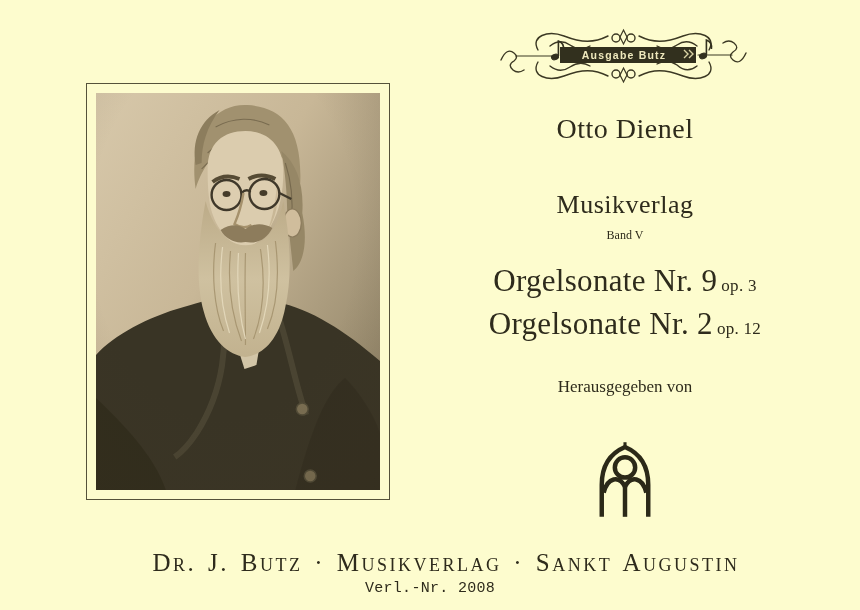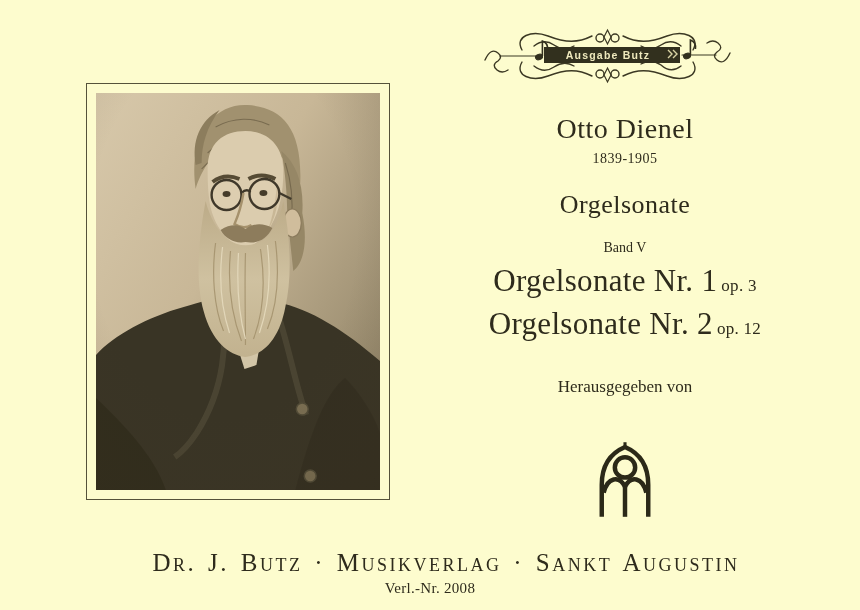--- a/index.html
+++ b/index.html
@@ -3,48 +3,48 @@
 <meta charset="utf-8">
 <style>
   html,body{margin:0;padding:0;}
   body{
     width:860px;height:610px;position:relative;overflow:hidden;
     background:#fdfcce;
     font-family:"Liberation Serif", serif;
     color:#2e2b1c;
   }
   
-  .emblem{position:absolute;left:484px;top:26px;width:247px;height:60px;}
+  .emblem{position:absolute;left:500px;top:26px;width:247px;height:60px;}
   
   .photo-frame{
     position:absolute;left:86px;top:83px;width:304px;height:417px;
     border:1px solid #55523a;background:#fdfcce;box-sizing:border-box;
     padding:9px;
   }
   .photo-frame svg{display:block;width:100%;height:100%;}
   
   .right-col{position:absolute;left:390px;top:0;width:470px;height:597px;}
   .right-col > div{position:absolute;left:0;right:0;text-align:center;}
   .composer{top:113px;font-size:28px;letter-spacing:.5px;}
   .dates{top:151px;font-size:14px;letter-spacing:.5px;}
   .worktitle{top:190px;font-size:26px;letter-spacing:.5px;}
-  .volume{top:240px;font-size:14px;font-family:Liberation Serif, serif;}
+  .volume{top:228px;font-size:12px;font-family:Liberation Serif, serif;}
   .sonatas{top:262px;font-size:31px;line-height:38px;letter-spacing:.3px;}
   .sonatas .opus{font-size:17px;margin-left:4px;}
   .editor{top:378px;font-size:17px;line-height:17px;}
   .organ-logo{top:442px;}
   .organ-logo svg{display:inline-block;}
   
   .publisher-line{
     position:absolute;left:0;right:0;top:549px;text-align:center;
     font-size:25px;font-variant:small-caps;letter-spacing:2.5px;word-spacing:3px;padding-left:32px;
   }
   .publisher-number{
     position:absolute;left:0;right:0;top:580px;text-align:center;
-    font-size:15px;letter-spacing:.3px;
+    font-size:15px;letter-spacing:.3px;font-family:Liberation Mono, monospace;
   }
 </style>
 </head>
 <body>
 
 <div class="emblem">
   <svg viewBox="0 0 247 60" width="247" height="60">
     <g fill="none" stroke="#3b3823" stroke-width="1.4" stroke-linecap="round">
 
       <path d="M 1,34 q 6,-13 13,-7 q 5,4 0,8 q -7,4 -1,9 q 5,4 11,0"></path>
@@ -173,26 +173,25 @@
 
     <circle cx="207" cy="316" r="6" fill="#7a6e52" stroke="#514b37" stroke-width="1.5"></circle>
     <circle cx="215" cy="383" r="6" fill="#7a6e52" stroke="#514b37" stroke-width="1.5"></circle>
 
     <rect x="0" y="0" width="285" height="397" fill="url(#vig)"></rect>
   </svg>
 </div>
 
 <div class="right-col">
   <div class="composer">Otto Dienel</div>
-  <div class="dates">1839-1905</div>
-  <div class="worktitle">Orgelsonate</div>
+  <div class="worktitle">Musikverlag</div>
   <div class="volume">Band V</div>
 
   <div class="sonatas">
-    <div><span>Orgelsonate Nr. 1</span><span class="opus">op. 3</span></div>
+    <div><span>Orgelsonate Nr. 9</span><span class="opus">op. 3</span></div>
     <div><span>Orgelsonate Nr. 2</span><span class="opus">op. 12</span></div>
   </div>
 
   <div class="editor">
     <div>Herausgegeben von</div>
   </div>
 
   <div class="organ-logo">
     <svg viewBox="0 0 64 78" width="62" height="76">
       <g fill="none" stroke="#2b2918" stroke-width="4.6">

